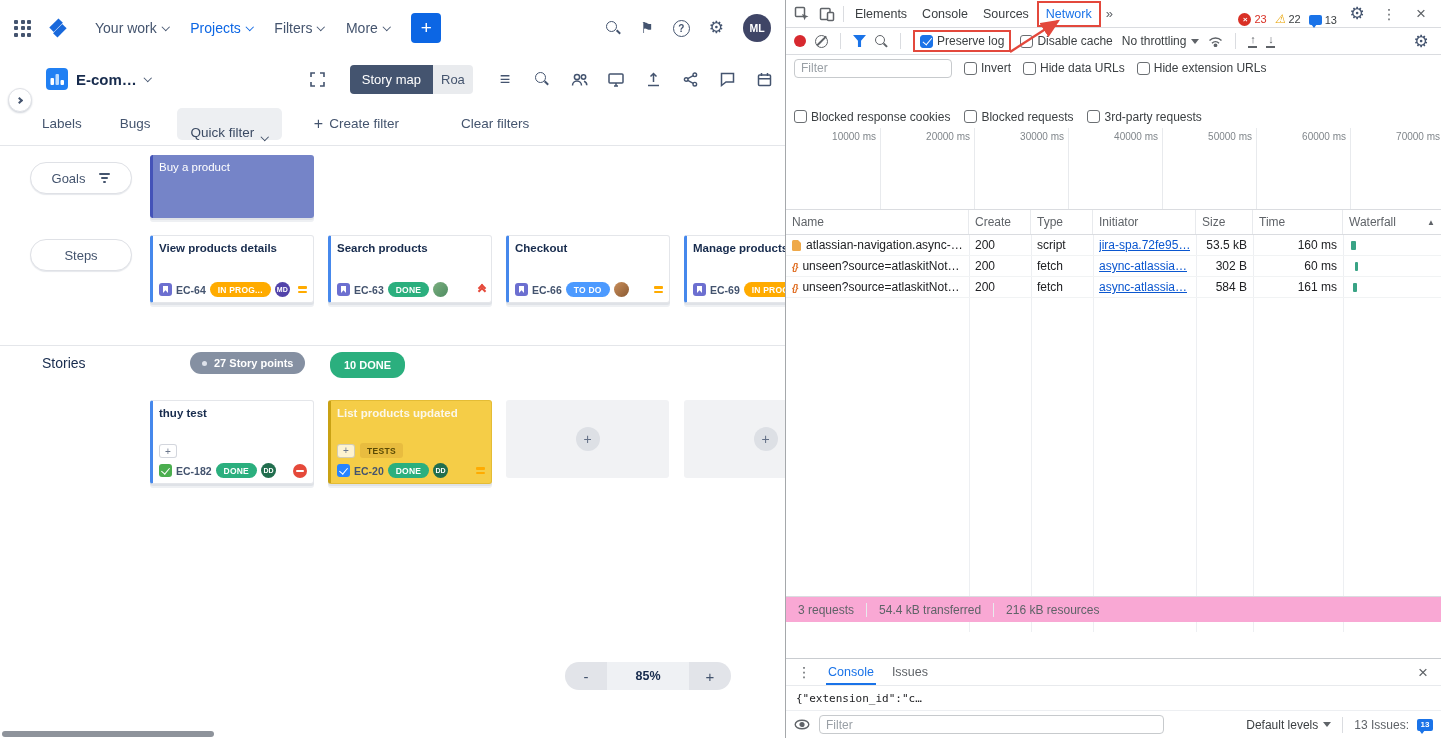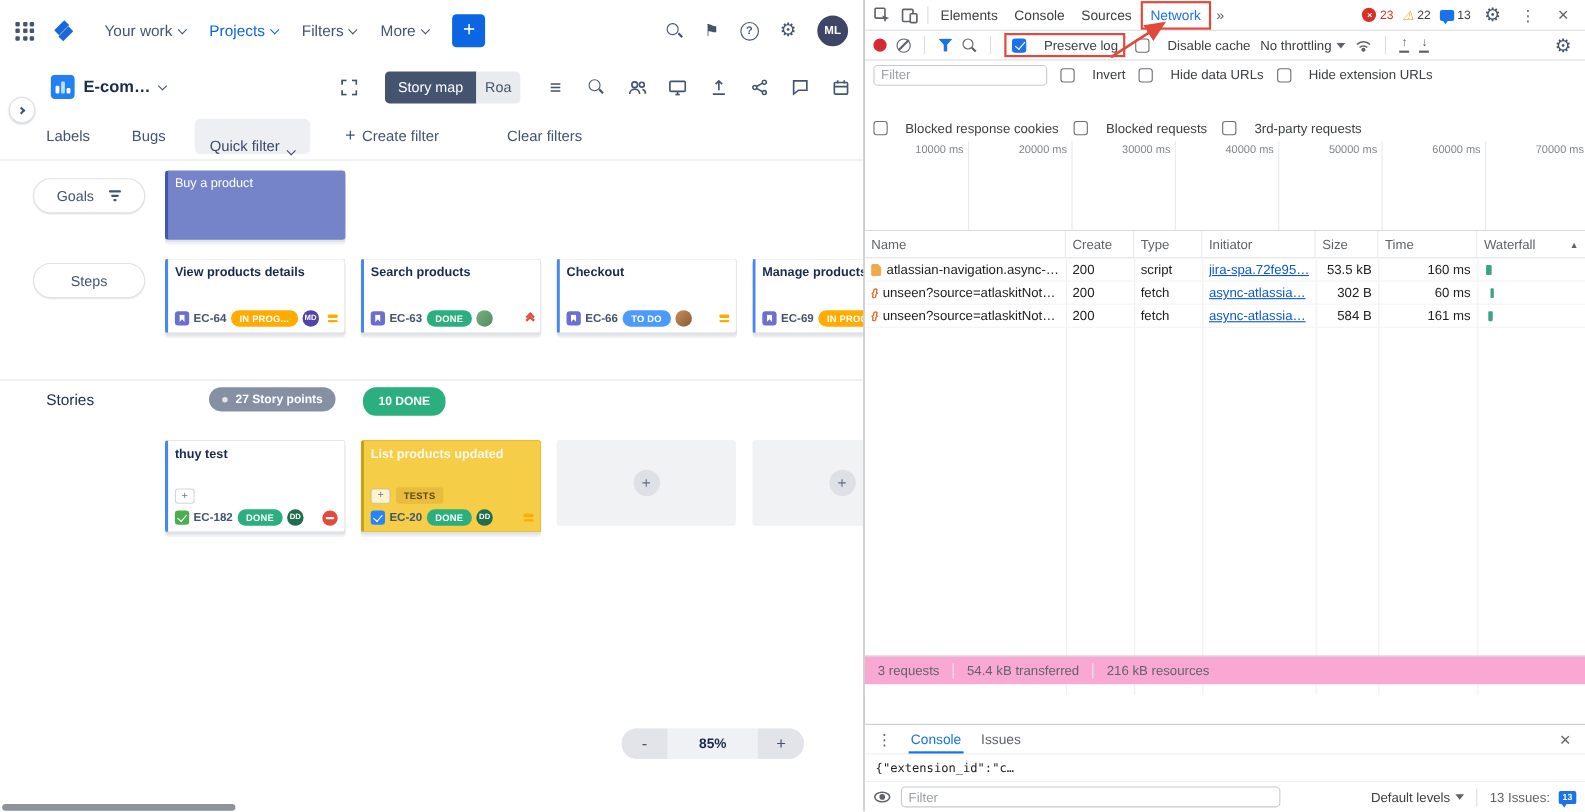--- a/index.html
+++ b/index.html
@@ -95,40 +95,40 @@
 
 #devtools{position:absolute;left:785px;top:0;width:656px;height:738px;background:#fff;border-left:1px solid #A5A8AB;font-size:12px;color:#202124;overflow:hidden}
 .dtrow{position:absolute;left:0;right:0;display:flex;align-items:center}
 .dt-tabbar{top:0;height:28px;border-bottom:1px solid #DADCE0;padding:0 4px;gap:1px}
 .dticon{display:flex;align-items:center;justify-content:center;width:24px;height:24px;cursor:pointer;flex:none}
 .vdiv{width:1px;height:16px;background:#DADCE0;flex:none;margin:0 3px}
 .dt-tab{padding:4px 7px;font-size:12.5px;color:#3C4043;cursor:pointer;white-space:nowrap}
 .dt-tab.active{color:#1A73E8}
 .redbox{border:2px solid #E3483C}
 .moretabs{font-size:13px;color:#5F6368;padding:0 4px;cursor:pointer}
-.dt-tab-right{margin-left:auto;display:flex;align-items:center;gap:8px;padding-right:4px}
+.dt-tab-right{margin-left:auto;display:flex;align-items:flex-end;gap:8px;padding-right:4px}
 .badge{display:flex;align-items:center;gap:3px;font-size:11px;cursor:pointer}
 .erricon{width:13px;height:13px;border-radius:50%;background:#D93025;color:#fff;font-size:8px;line-height:13px;text-align:center;flex:none}
 .erricon::before{content:"×";font-weight:bold}
 .errnum{color:#D93025}
 .warnicon::before{content:"⚠";color:#E8A200;font-size:12px}
 .warnnum,.msgnum{color:#3C4043}
 .bubbleicon{position:relative;width:13px;height:10px;background:#1A73E8;border-radius:2px;flex:none}
 .bubbleicon::after{content:"";position:absolute;left:2px;bottom:-3px;border-left:3px solid transparent;border-right:3px solid transparent;border-top:4px solid #1A73E8}
 .kebab::before{content:"⋮";font-size:14px;color:#5F6368}
 .closex::before{content:"×";font-size:17px;color:#5F6368;line-height:1}
 .dt-nettb{top:28px;height:27px;border-bottom:1px solid #DADCE0;padding:0 8px;gap:9px}
 .recdot{width:12px;height:12px;border-radius:50%;background:#D7292F;flex:none;cursor:pointer}
 .clearicon{position:relative;width:13px;height:13px;border:1.6px solid #5F6368;border-radius:50%;flex:none;cursor:pointer}
 .clearicon::after{content:"";position:absolute;left:-1.5px;top:4.2px;width:13px;height:1.6px;background:#5F6368;transform:rotate(-45deg)}
 .funnel{width:13px;height:12px;background:#1A73E8;clip-path:polygon(0 0,100% 0,62% 48%,62% 100%,38% 100%,38% 48%);flex:none;cursor:pointer}
 .dtsearch{position:relative;width:13px;height:13px;flex:none;cursor:pointer}
 .dtsearch::before{content:"";position:absolute;left:0;top:0;width:8px;height:8px;border:1.6px solid #5F6368;border-radius:50%}
 .dtsearch::after{content:"";position:absolute;left:8px;top:9px;width:4.5px;height:1.6px;background:#5F6368;transform:rotate(45deg)}
-.cbgroup{display:flex;align-items:center;gap:16px;cursor:pointer;white-space:nowrap}
+.cbgroup{display:flex;align-items:center;gap:4px;cursor:pointer;white-space:nowrap}
 .cbx{width:13px;height:13px;border:1.5px solid #6B6F73;border-radius:3px;flex:none;background:#fff}
 .cbx.on{background:#1A73E8;border-color:#1A73E8;position:relative}
 .cbx.on::after{content:"";position:absolute;left:3.6px;top:0.8px;width:4px;height:7.5px;border:solid #fff;border-width:0 1.8px 1.8px 0;transform:rotate(40deg)}
 .cblab{font-size:12px;color:#3C4043}
 .preserve-wrap{display:flex;align-items:center;gap:5px;border:2px solid #E3483C;padding:2px 5px}
 .ddown{display:flex;align-items:center;gap:5px;color:#3C4043;cursor:pointer;white-space:nowrap}
 .tri{width:0;height:0;border-left:4px solid transparent;border-right:4px solid transparent;border-top:5px solid #5F6368}
 .har{display:flex;flex-direction:column;align-items:center;color:#5F6368;cursor:pointer;line-height:1}
 .har .arrowch{font-size:11px}
 .har .tray{width:9px;height:1.6px;background:#5F6368;margin-top:1px}

